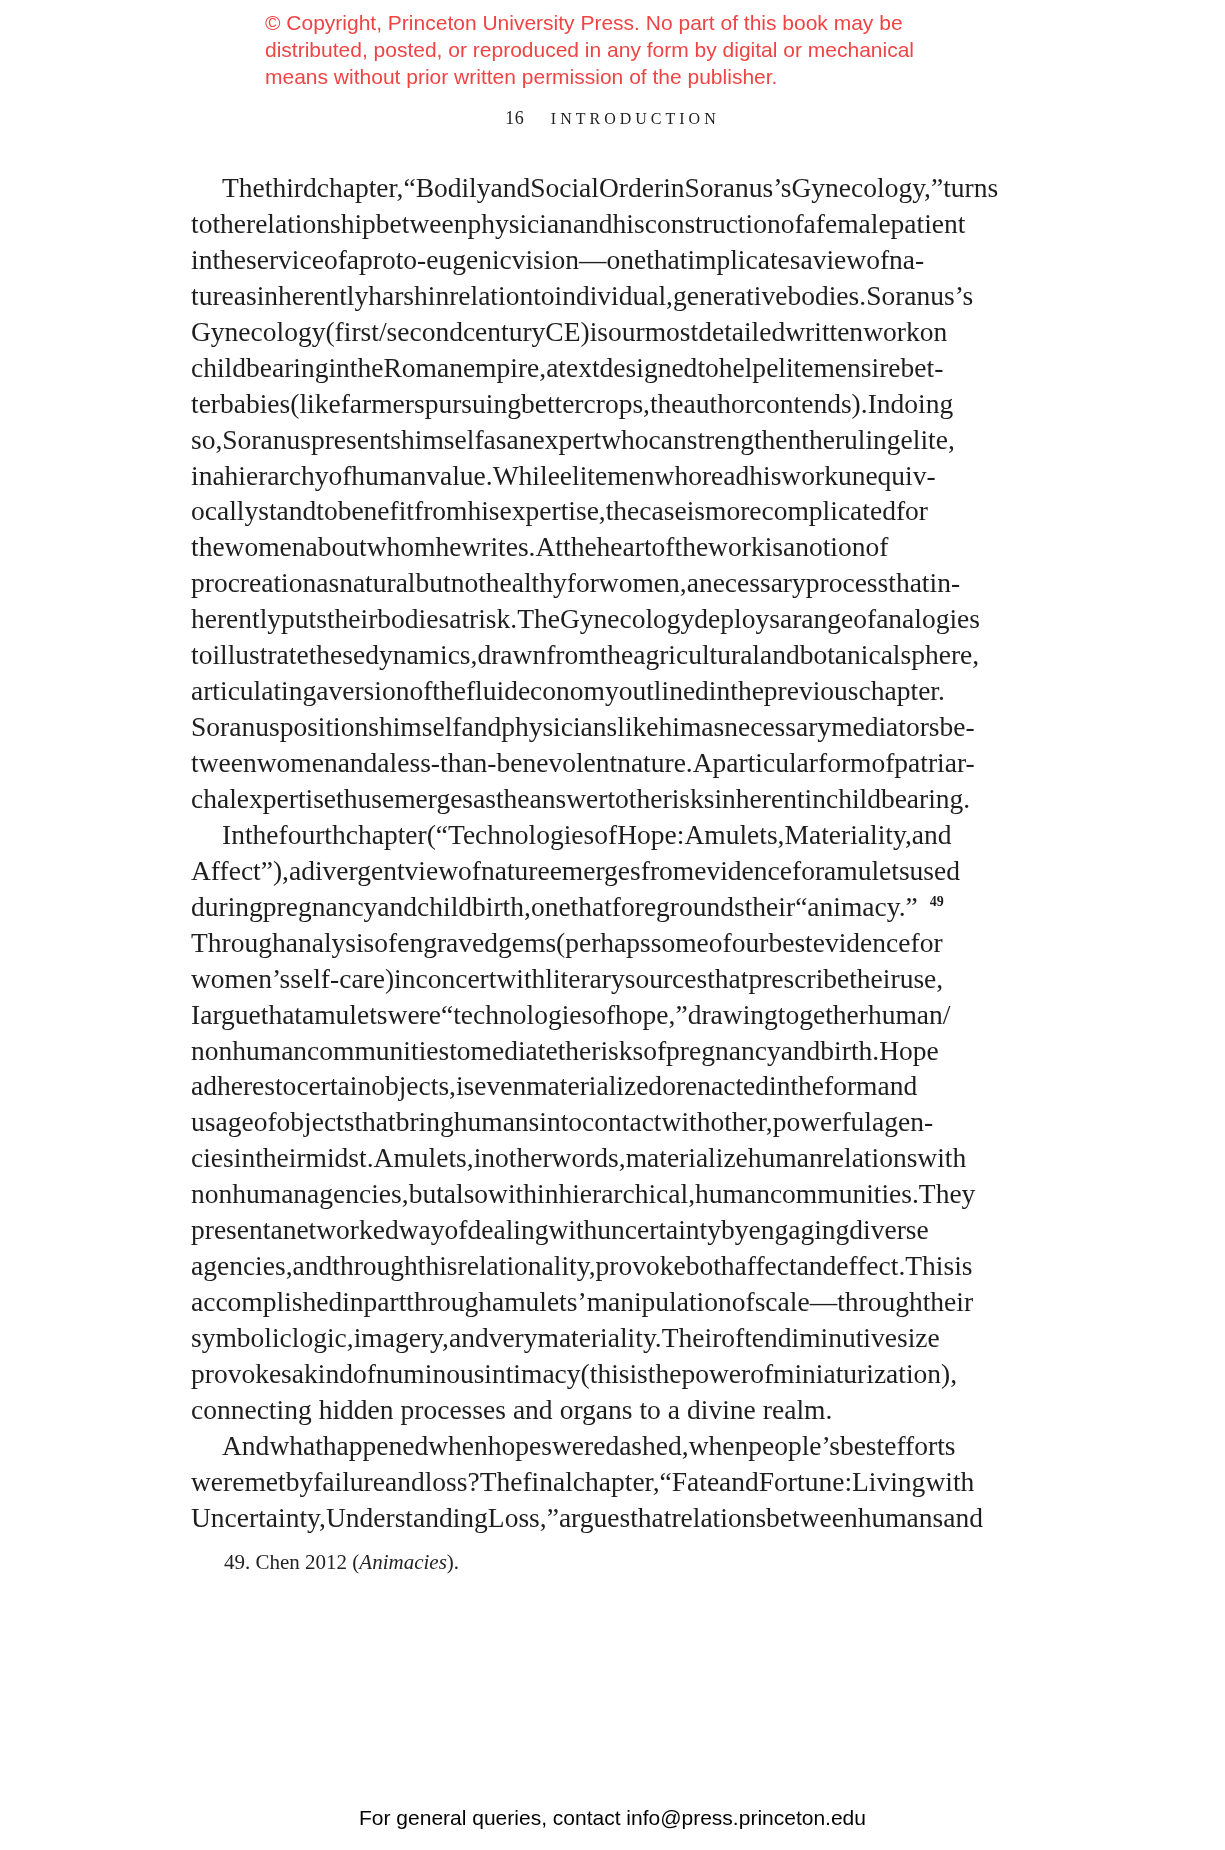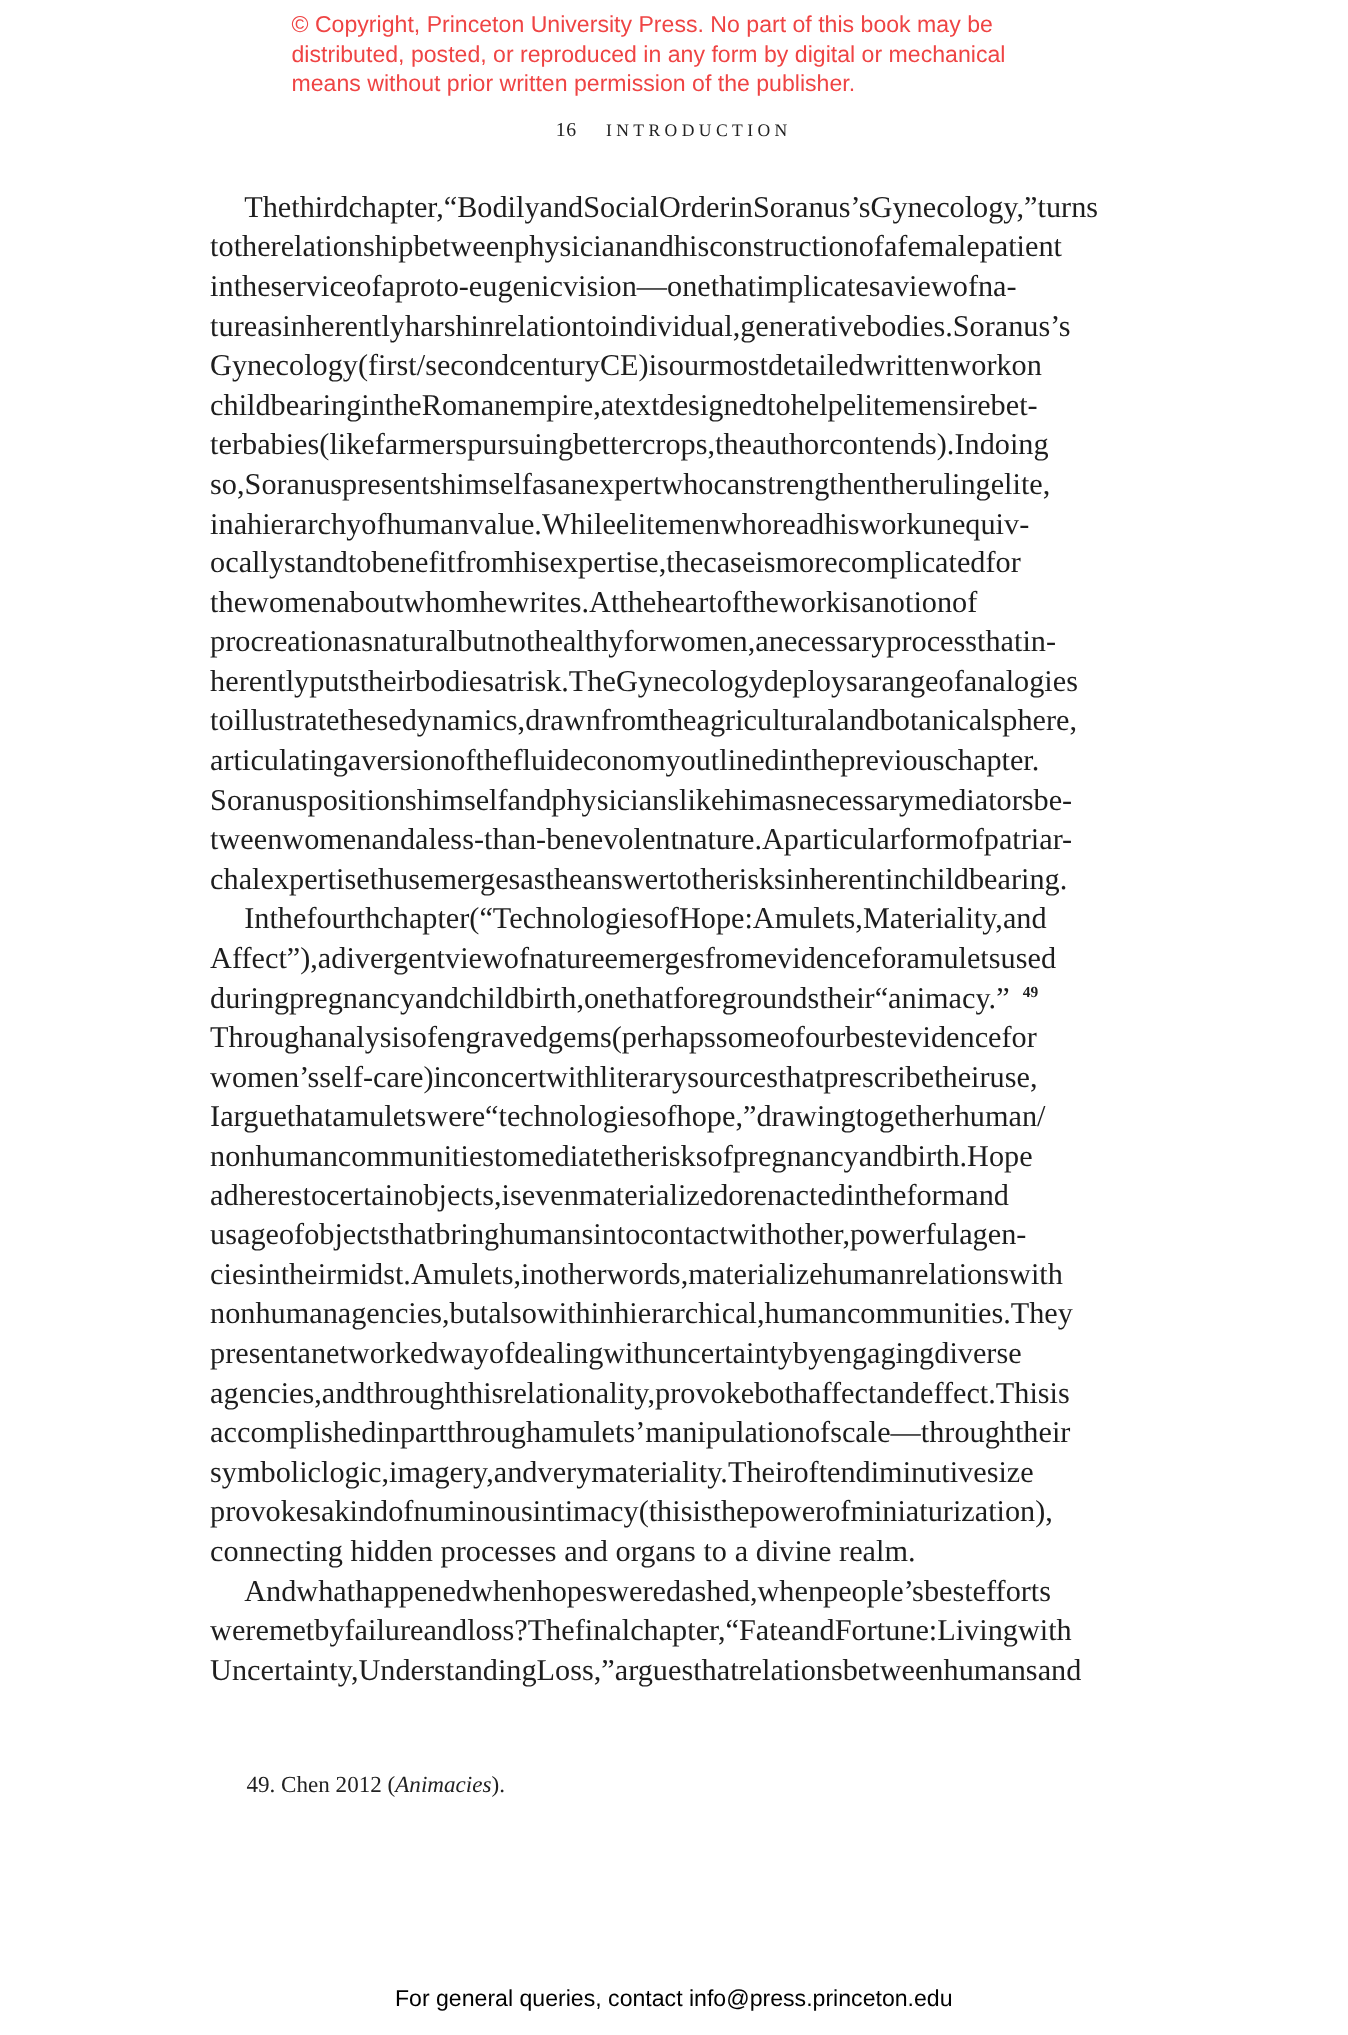--- a/index.html
+++ b/index.html
@@ -18,21 +18,21 @@
   .body-text {
     position: absolute; left: 191px; top: 170px; width: 866px;
     font-family: "Liberation Serif", serif; font-size: 27.5px; line-height: 35.95px; color: #1e1e1e;
   }
   
   .jline { display: flex; justify-content: flex-start; white-space: nowrap; height: 35.95px; }
   .jline.last { justify-content: flex-start; gap: 7px; }
   .jline.indent { padding-left: 31px; }
   .jline .w { display: inline-block; }
   .footnote {
-    position: absolute; left: 224px; top: 1610px;
+    position: absolute; left: 224px; top: 1550px;
     font-family: "Liberation Serif", serif; font-size: 21px; color: #222;
   }
   .footnote .it { font-style: italic; }
   .footer {
     position: absolute; left: 0; top: 1806px; width: 1225px; text-align: center;
     font-family: Liberation Sans, sans-serif; font-size: 21px; color: #000;
   }
 </style>
 </head>
 <body>

